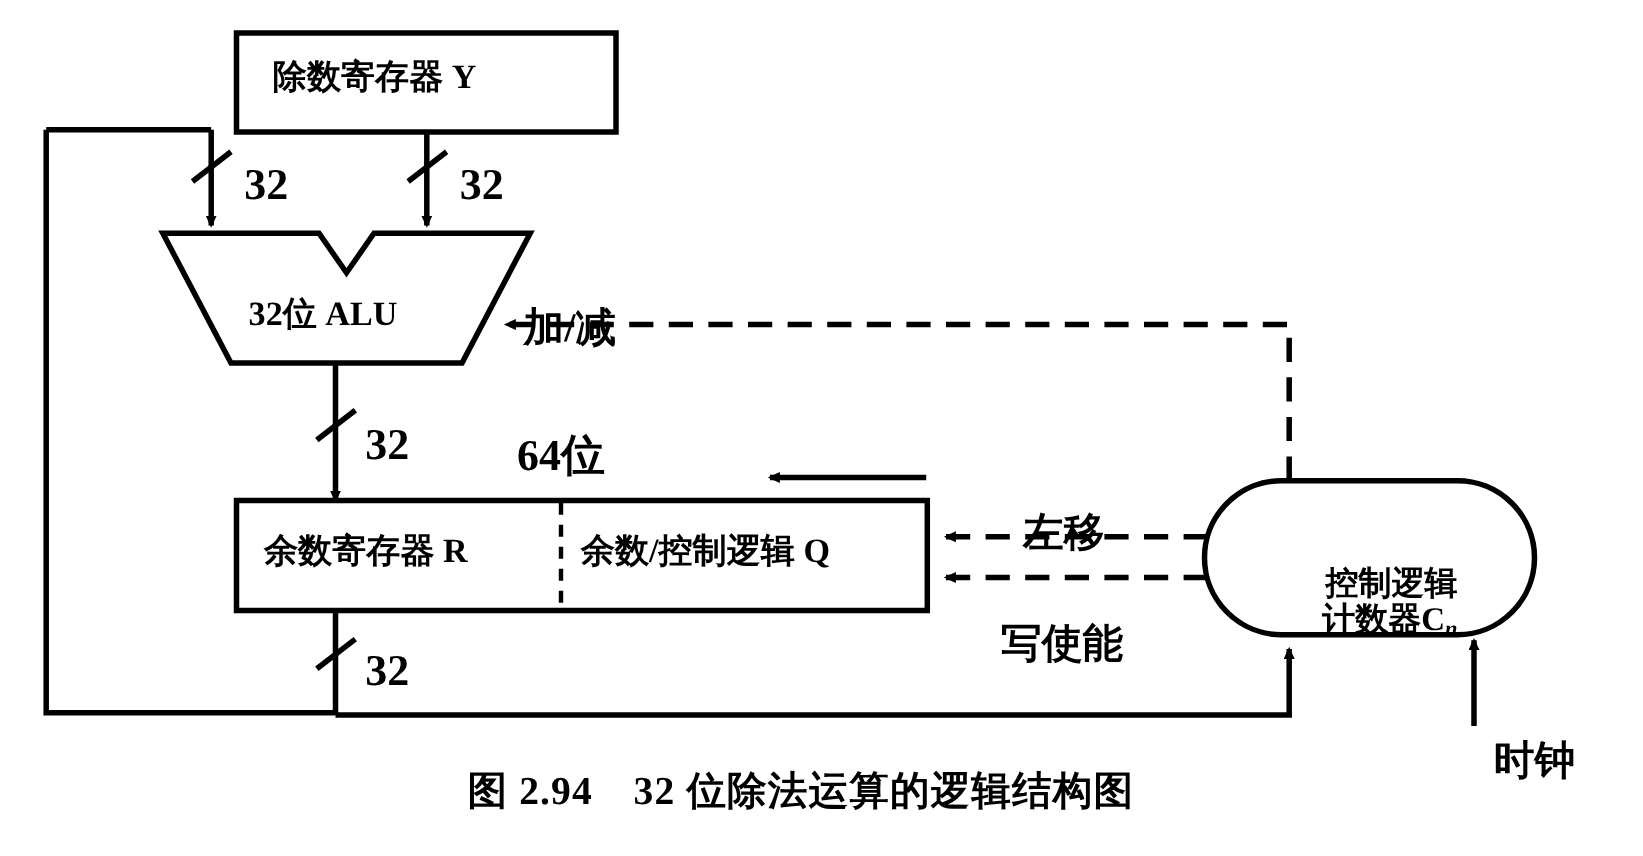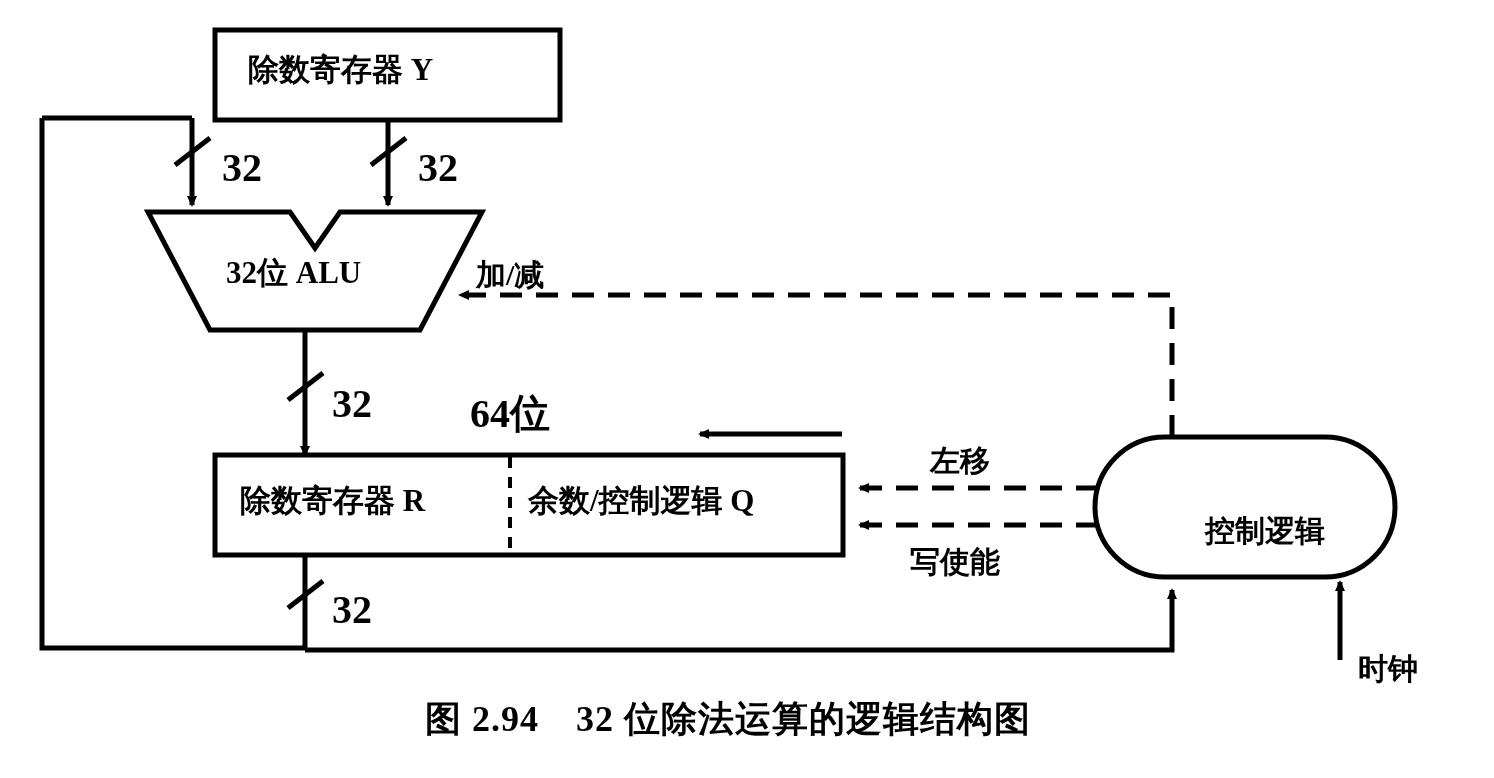--- a/index.html
+++ b/index.html
@@ -34,21 +34,22 @@
     color: #000000;
     line-height: 1.1;
   }
   .box-label {
     font-size: 31px;
   }
   .bus-label {
     font-size: 40px;
   }
   .sig-label {
-    font-size: 30px;
+    font-size: 37px;
+    margin-top: 21px;
   }
   .ctrl-label {
     font-size: 30px;
     text-align: right;
     margin-top: 48px;
   }
   .caption {
     font-size: 36px;
     letter-spacing: 1px;
   }
@@ -110,42 +111,43 @@
   </svg>
 
   <div class="lbl box-label" style="left:248px; top:53px;">
     <span>除数寄存器 Y</span>
   </div>
 
   <div class="lbl bus-label" style="left:222px; top:146px;">32</div>
 
   <div class="lbl bus-label" style="left:418px; top:146px;">32</div>
 
-  <div class="lbl box-label" style="left:226px; top:256px;">32位 ALU</div>
+  <div class="lbl box-label" style="left:226px; top:268px;">32位 ALU</div>
 
   <div class="lbl sig-label" style="left:476px; top:258px;">加/减</div>
 
   <div class="lbl bus-label" style="left:332px; top:382px;">32</div>
 
   <div class="lbl bus-label" style="left:470px; top:392px;">64位</div>
 
   <div class="lbl box-label" style="left:240px; top:484px;">
-    <span>除数寄存器 R</span>
+    <span>余数寄存器 R</span>
   </div>
 
   <div class="lbl box-label" style="left:528px; top:484px;">
     <span>余数/控制逻辑 Q</span>
   </div>
 
   <div class="lbl sig-label" style="left:930px; top:444px;">左移</div>
 
   <div class="lbl sig-label" style="left:910px; top:545px;">写使能</div>
 
   <div class="lbl ctrl-label" style="left:1165px; top:466px; width:160px;">
     <div>控制逻辑</div>
+    <div><span>计数器C</span><span class="sub">n</span></div>
   </div>
 
   <div class="lbl bus-label" style="left:332px; top:588px;">32</div>
 
   <div class="lbl sig-label" style="left:1358px; top:652px;">时钟</div>
 
   <div class="lbl caption" style="left:50%; top:700px; transform:translateX(-50%);">图 2.94　32 位除法运算的逻辑结构图</div>
 
 </div>
 

